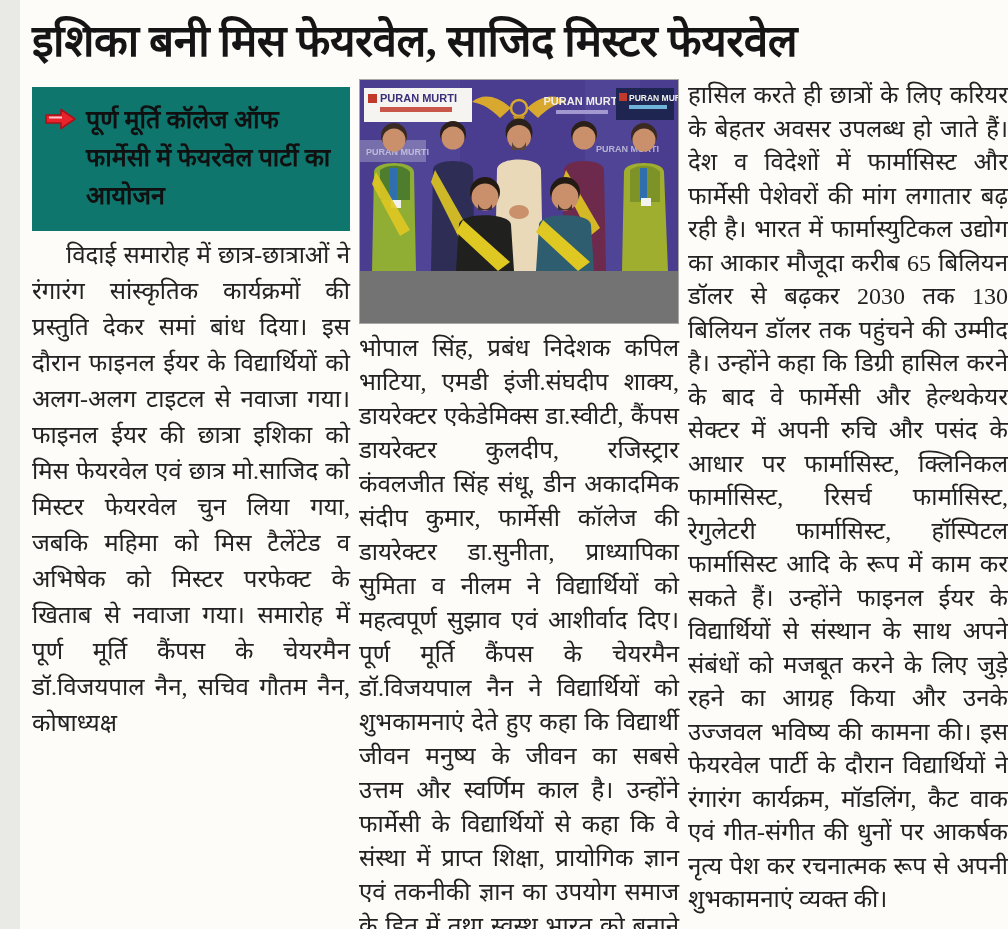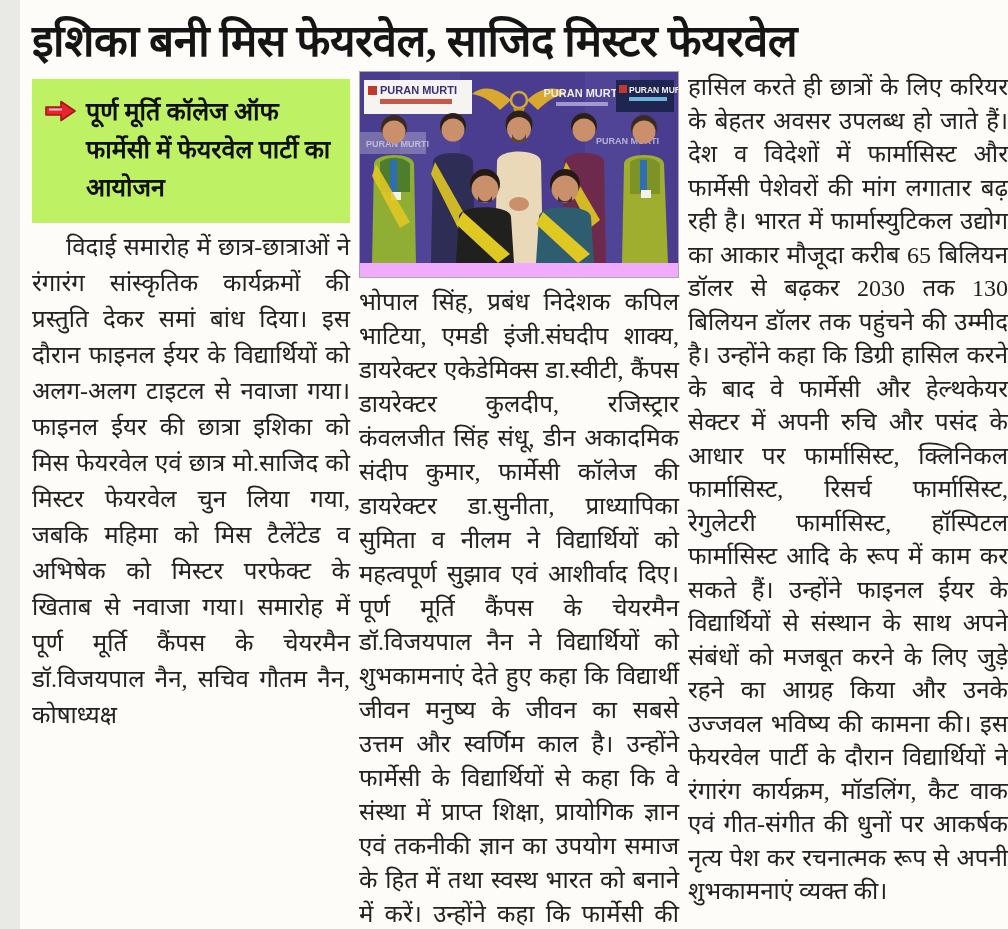--- a/index.html
+++ b/index.html
@@ -25,39 +25,40 @@
     width: 988px; height: 929px;
     padding: 12px 6px 0 12px;
   }
   .headline {
     font-size: 44px;
     font-weight: 700;
     line-height: 1.35;
     color: #151515;
     white-space: nowrap;
     letter-spacing: -0.5px;
+    margin-bottom: 8px;
   }
   .columns {
     display: grid;
     grid-template-columns: 318px 320px 320px;
     column-gap: 9px;
   }
   .body-text {
     font-size: 24px;
     text-align: justify;
     color: #222;
   }
   .col-left  .body-text { line-height: 36px; }
   .col-mid   .body-text { line-height: 34px; }
   .col-right .body-text { line-height: 33.5px; }
   .para-indent { text-indent: 34px; }
   .dateline { font-weight: 700; color: #101010; }
 
   .kicker-box {
-    background: #bef264;
+    background: #0f766e;
     padding: 14px 12px 16px 12px;
     display: flex;
     align-items: flex-start;
     gap: 8px;
     margin: 8px 0 6px 0;
   }
   .kicker-arrow { flex: 0 0 34px; margin-top: 6px; }
   .kicker-text {
     font-size: 25px;
     font-weight: 700;
@@ -67,23 +68,23 @@
   .byline {
     font-size: 20px;
     font-weight: 700;
     color: #1a1a1a;
     padding: 4px 0 8px 2px;
     border-bottom: 2px dotted #9b9b98;
     margin-bottom: 10px;
   }
   .photo-frame {
     width: 320px;
-    height: 207px;
+    height: 245px;
     border: 1px solid #a8a8a4;
-    background: #f0abfc;
+    background: #737373;
     margin-bottom: 7px;
     overflow: hidden;
   }
   .photo-frame svg { display: block; }
 </style>
 </head>
 <body>
 
 <div class="scan-edge"></div>
 

